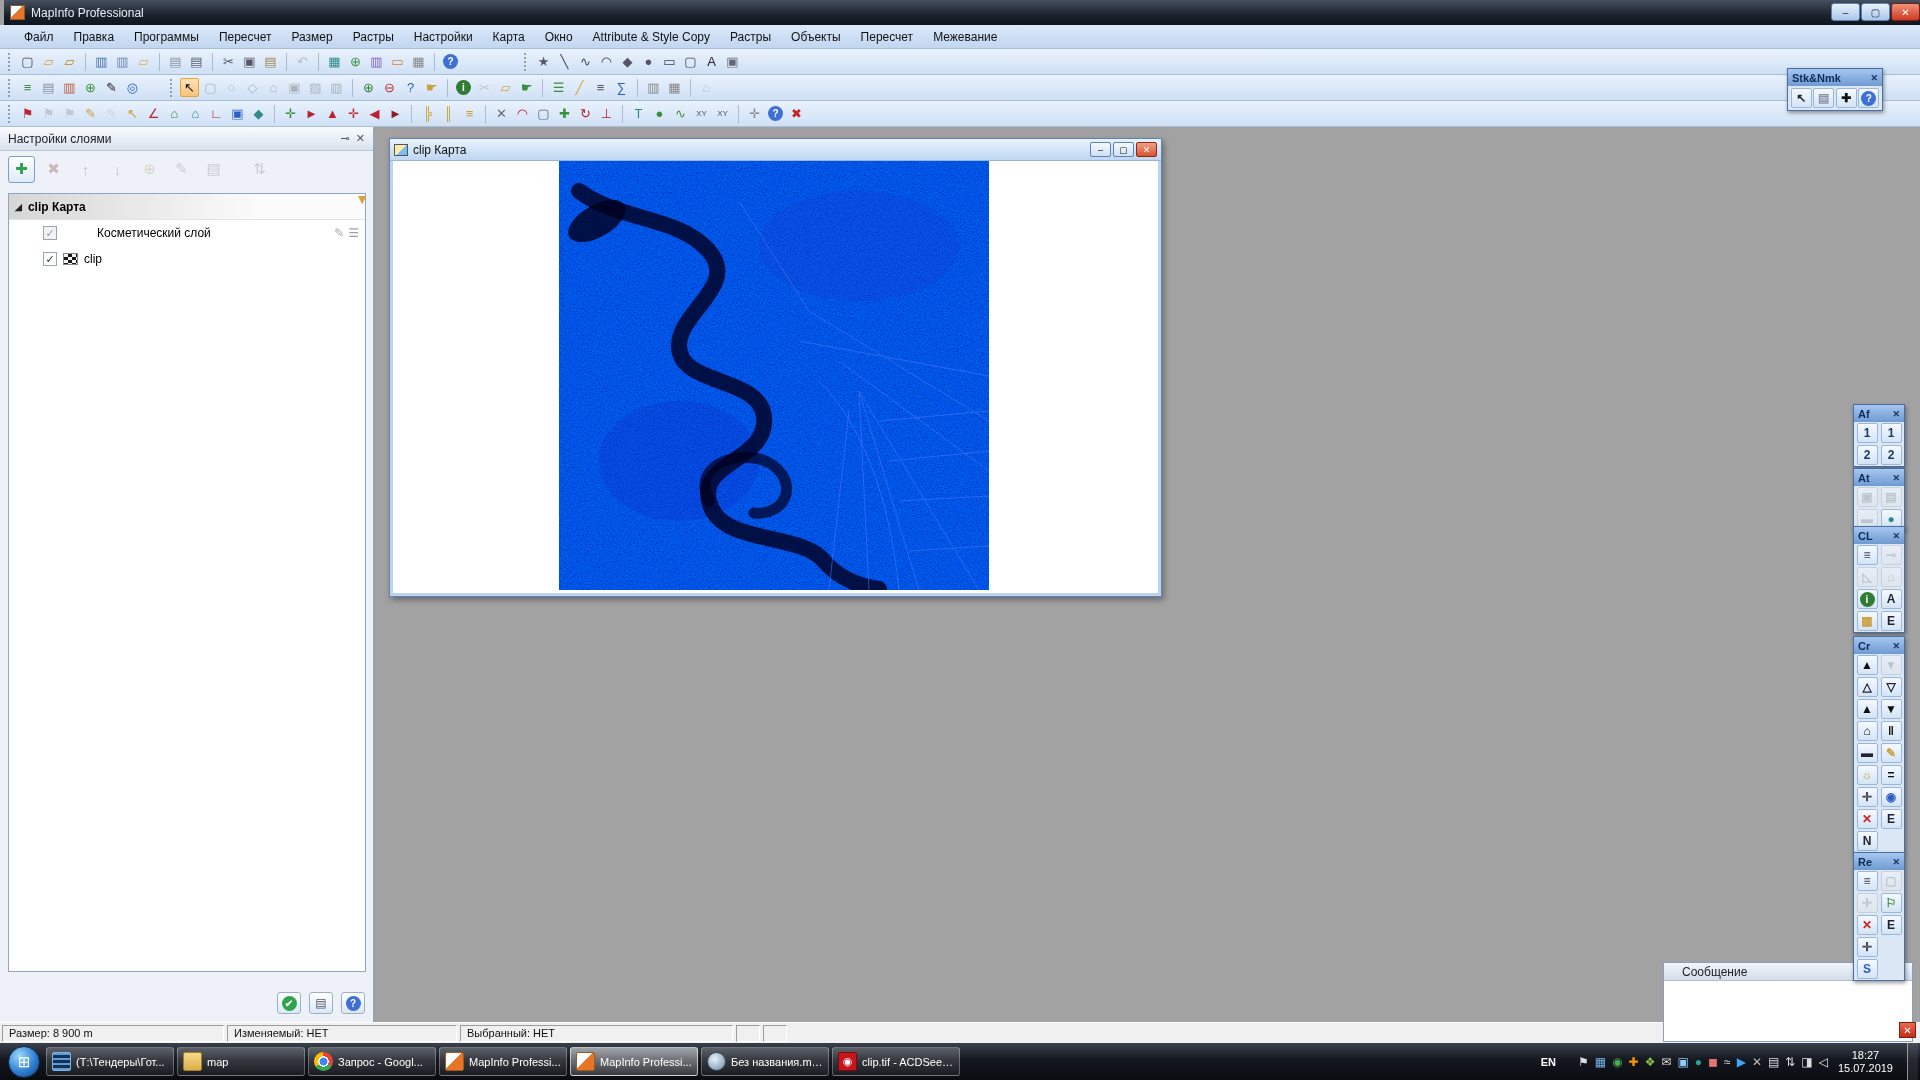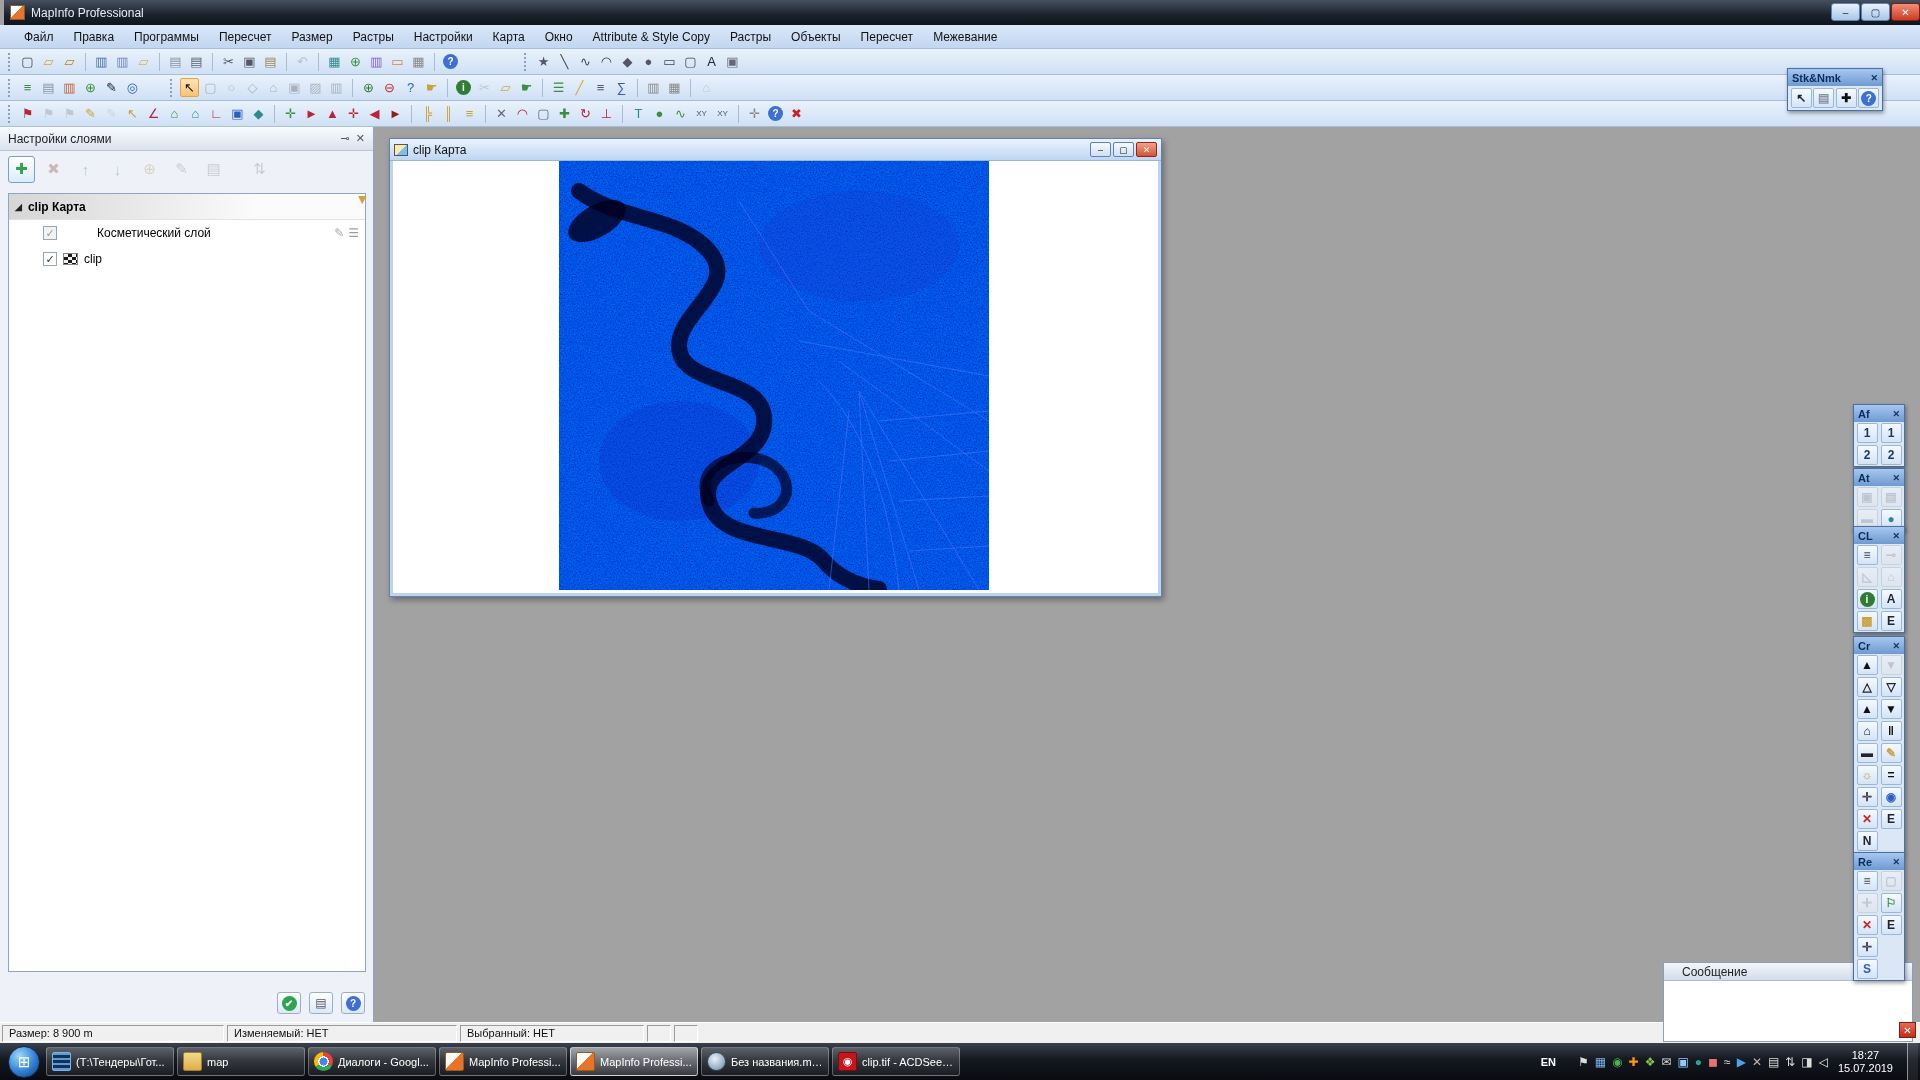--- a/index.html
+++ b/index.html
@@ -541,39 +541,39 @@
 <div id="msgpane">
   <div class="mptitle">
     <span>Сообщение</span>
   </div>
 </div>
 <div id="msg-x" class="t">✕</div>
 
 <div id="statusbar">
     <span class="scell" style="width: 222px;">Размер: 8 900 m</span>
     <span class="scell" style="width: 230px;">Изменяемый: НЕТ</span>
-    <span class="scell" style="width: 184px;">Выбранный: НЕТ</span>
+    <span class="scell" style="width: 273px;">Выбранный: НЕТ</span>
     <span class="scell" style="width: 24px;"></span>
     <span class="scell" style="width: 24px;"></span>
   </div>
 
 <div id="taskbar">
   <div id="start-orb">⊞</div>
   <div id="apps">
       <div class="appbtn t">
         <span class="aic ic-console"></span>
         <span class="lbl">(Т:\Тендеры\Гот...</span>
       </div>
       <div class="appbtn t">
         <span class="aic ic-folder"></span>
         <span class="lbl">map</span>
       </div>
       <div class="appbtn t">
         <span class="aic ic-chrome"></span>
-        <span class="lbl">Диалоги - Googl...</span>
+        <span class="lbl">Запрос - Googl...</span>
       </div>
       <div class="appbtn t">
         <span class="aic ic-mapinfo"></span>
         <span class="lbl">MapInfo Professi...</span>
       </div>
       <div class="appbtn t active">
         <span class="aic ic-mapinfo"></span>
         <span class="lbl">MapInfo Professi...</span>
       </div>
       <div class="appbtn t">

